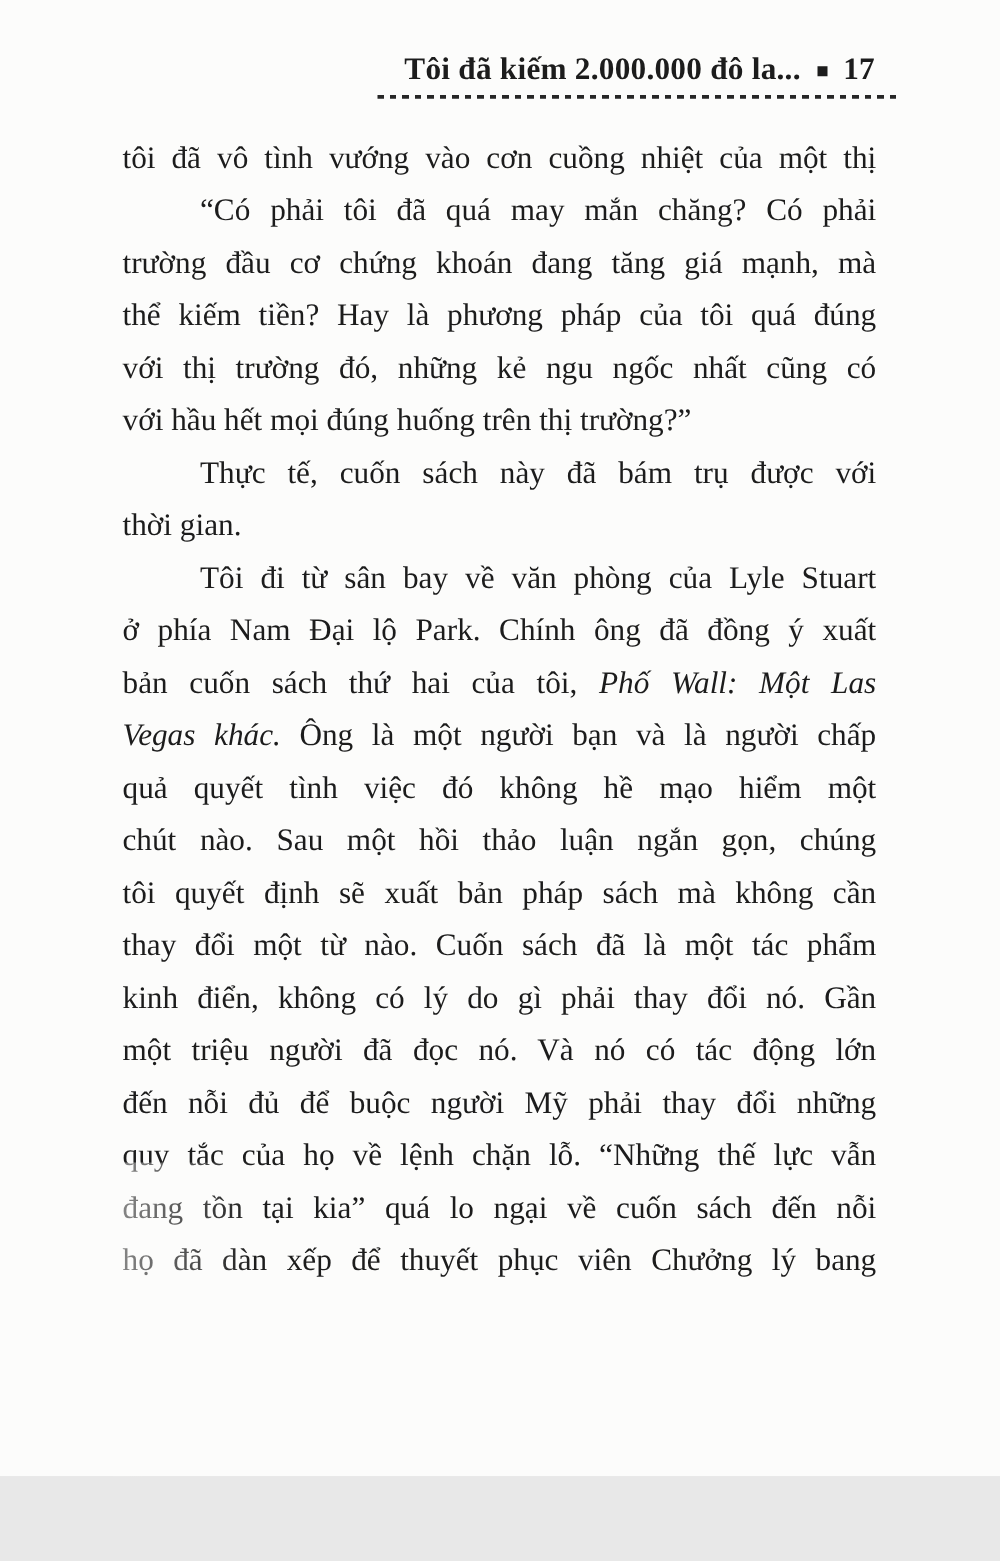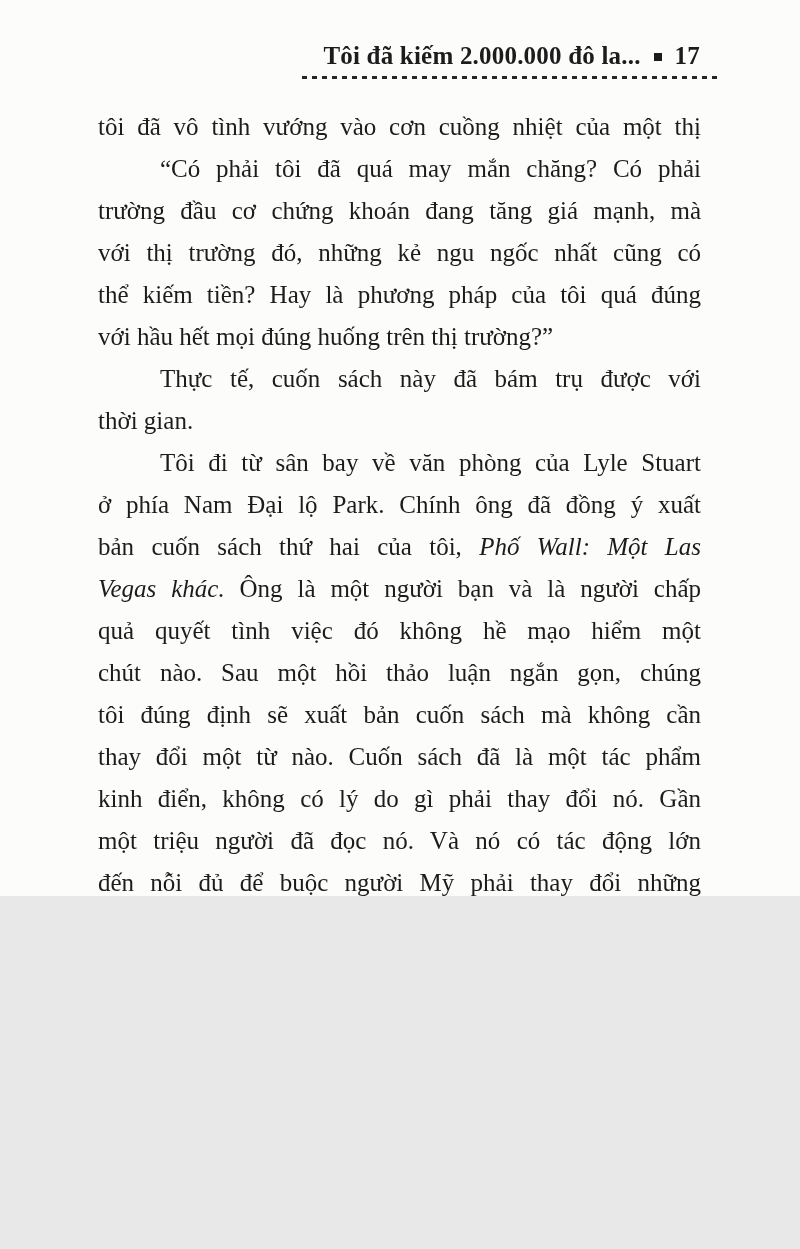--- a/index.html
+++ b/index.html
@@ -1,18 +1,18 @@
 <!DOCTYPE html>
 <html lang="vi"><head>
 <meta charset="utf-8">
 <style>
   html,body{margin:0;padding:0;background:#e8e8e8;}
   .page{
     position:relative;
-    width:800px;height:896px;
+    width:800px;height:1181px;
     margin:0 auto;
     background:#fcfcfb;
     color:#1c1c1c;
     font-family:"Liberation Serif","DejaVu Serif",serif;
     overflow:hidden;
   }
   
   .pagehead{
     position:absolute;
     top:42px;right:100px;left:98px;
@@ -71,36 +71,36 @@
     <span>17</span>
   </header>
 
   <div class="divider"></div>
 
   <main class="bodytext">
       <div class="para">
         <div class="line"><span>tôi đã vô tình vướng vào cơn cuồng nhiệt của một thị</span></div>
         <div class="line ind"><span>“Có phải tôi đã quá may mắn chăng? Có phải</span></div>
         <div class="line"><span>trường đầu cơ chứng khoán đang tăng giá mạnh, mà</span></div>
+        <div class="line"><span>thể kiếm tiền? Hay là phương pháp của tôi quá đúng</span></div>
         <div class="line"><span>với thị trường đó, những kẻ ngu ngốc nhất cũng có</span></div>
-        <div class="line"><span>thể kiếm tiền? Hay là phương pháp của tôi quá đúng</span></div>
         <div class="line l"><span>với hầu hết mọi đúng huống trên thị trường?”</span></div>
       </div>
       <div class="para">
         <div class="line ind"><span>Thực tế, cuốn sách này đã bám trụ được với</span></div>
         <div class="line l"><span>thời gian.</span></div>
       </div>
       <div class="para">
         <div class="line ind"><span>Tôi đi từ sân bay về văn phòng của Lyle Stuart</span></div>
         <div class="line"><span>ở phía Nam Đại lộ Park. Chính ông đã đồng ý xuất</span></div>
         <div class="line"><span>bản cuốn sách thứ hai của tôi, </span><em>Phố Wall: Một Las</em></div>
         <div class="line"><em>Vegas khác.</em><span> Ông là một người bạn và là người chấp</span></div>
         <div class="line"><span>quả quyết tình việc đó không hề mạo hiểm một</span></div>
         <div class="line"><span>chút nào. Sau một hồi thảo luận ngắn gọn, chúng</span></div>
-        <div class="line"><span>tôi đúng định sẽ xuất bản cuốn sách mà không cần</span></div>
+        <div class="line"><span>tôi quyết định sẽ xuất bản pháp sách mà không cần</span></div>
         <div class="line"><span>thay đổi một từ nào. Cuốn sách đã là một tác phẩm</span></div>
         <div class="line"><span>kinh điển, không có lý do gì phải thay đổi nó. Gần</span></div>
         <div class="line"><span>một triệu người đã đọc nó. Và nó có tác động lớn</span></div>
         <div class="line"><span>đến nỗi đủ để buộc người Mỹ phải thay đổi những</span></div>
         <div class="line"><span>quy tắc của họ về lệnh chặn lỗ. “Những thế lực vẫn</span></div>
         <div class="line"><span>đang tồn tại kia” quá lo ngại về cuốn sách đến nỗi</span></div>
         <div class="line"><span>họ đã dàn xếp để thuyết phục viên Chưởng lý bang</span></div>
       </div>
     </main>
 

